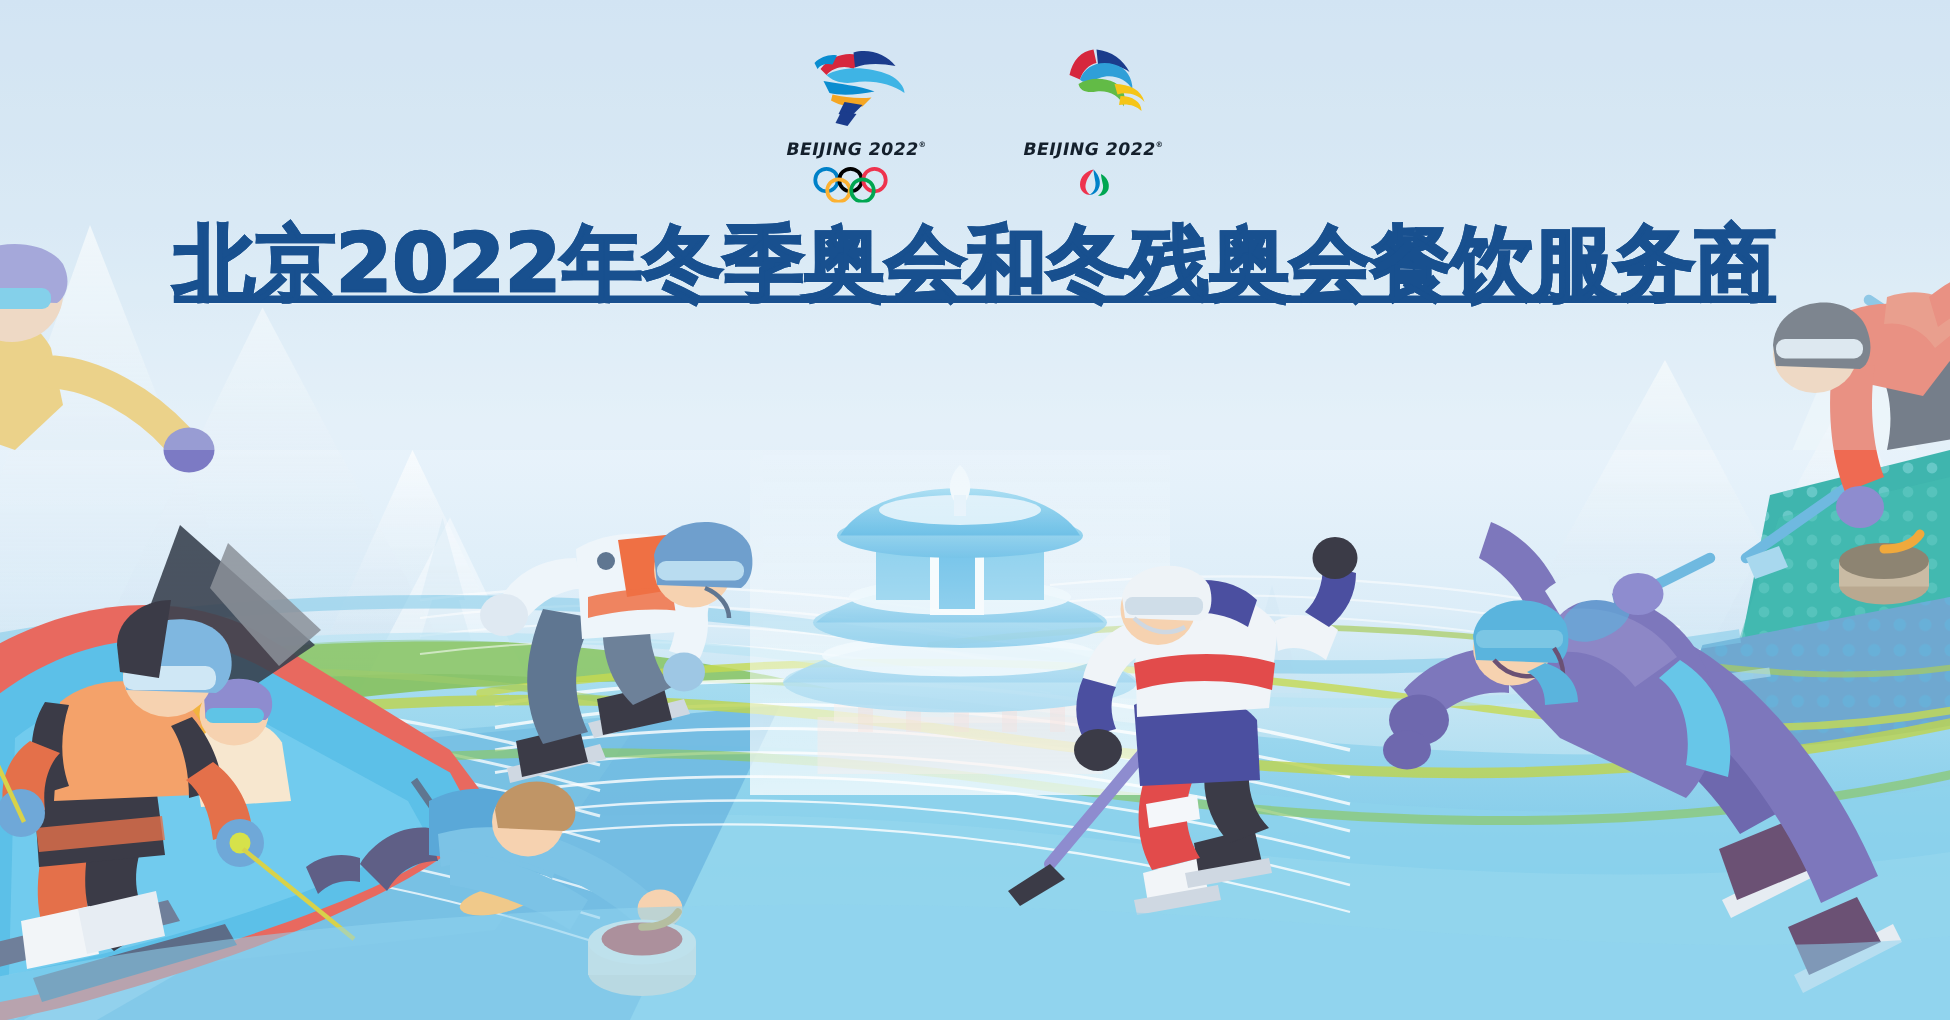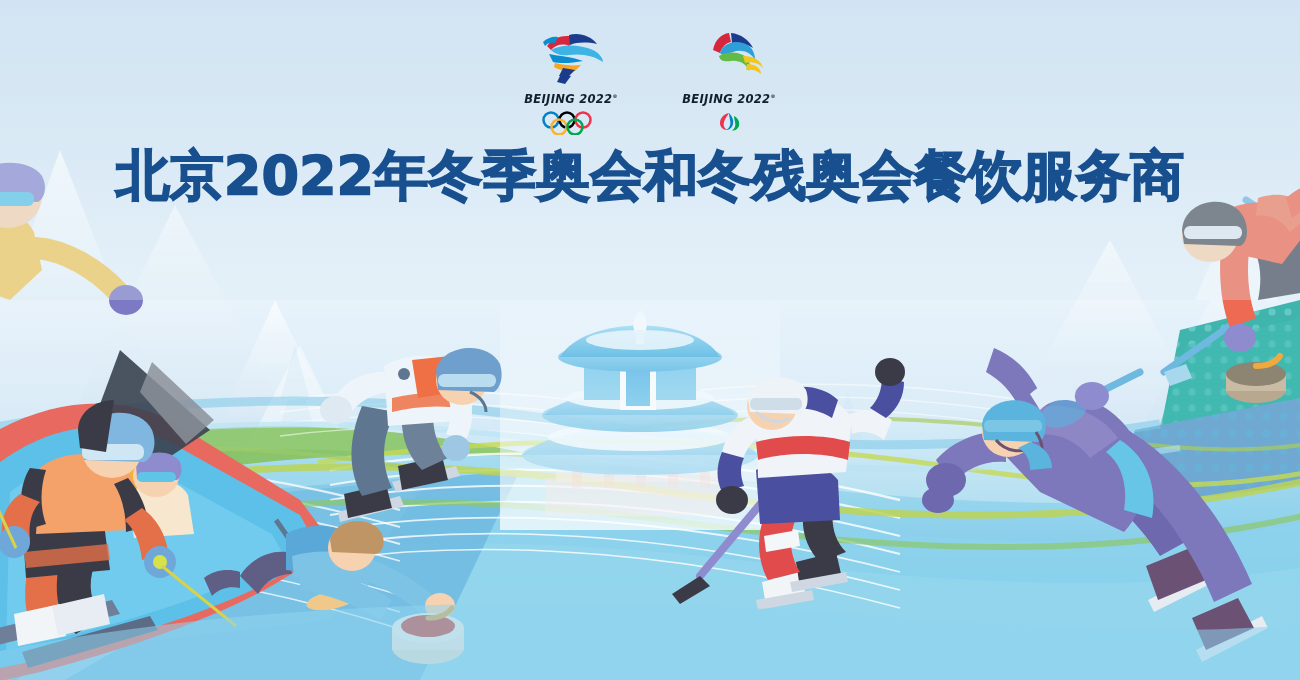--- a/index.html
+++ b/index.html
@@ -43,20 +43,21 @@
     text-align:center; z-index:45;
     font-family:"DejaVu Sans","Liberation Sans",sans-serif;
     font-weight:700;
     font-size:54px;
     line-height:66px;
     letter-spacing:0px;
     color:#18508f;
     -webkit-text-stroke:1.6px #18508f;
     text-shadow:0 1px 0 rgba(255,255,255,0.25);
     white-space:nowrap;
+    text-decoration:underline;
   }
 </style>
 </head>
 <body>
 
 <div id="banner">
 
   <svg class="layer" viewBox="0 0 1300 680" preserveAspectRatio="none" aria-hidden="true">
     <defs>
       <linearGradient id="gSky" x1="0" y1="0" x2="0" y2="1">

